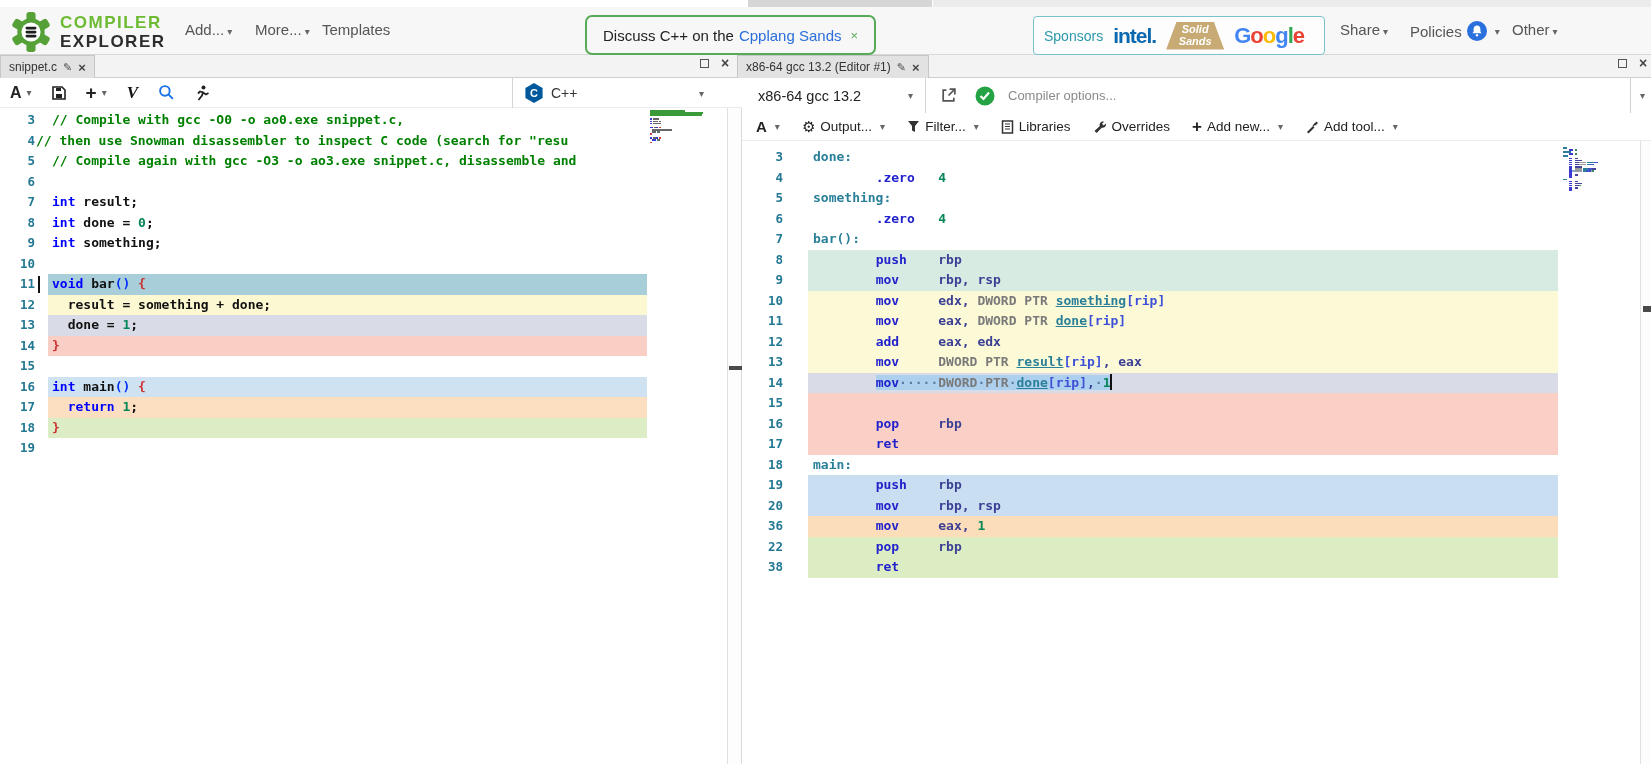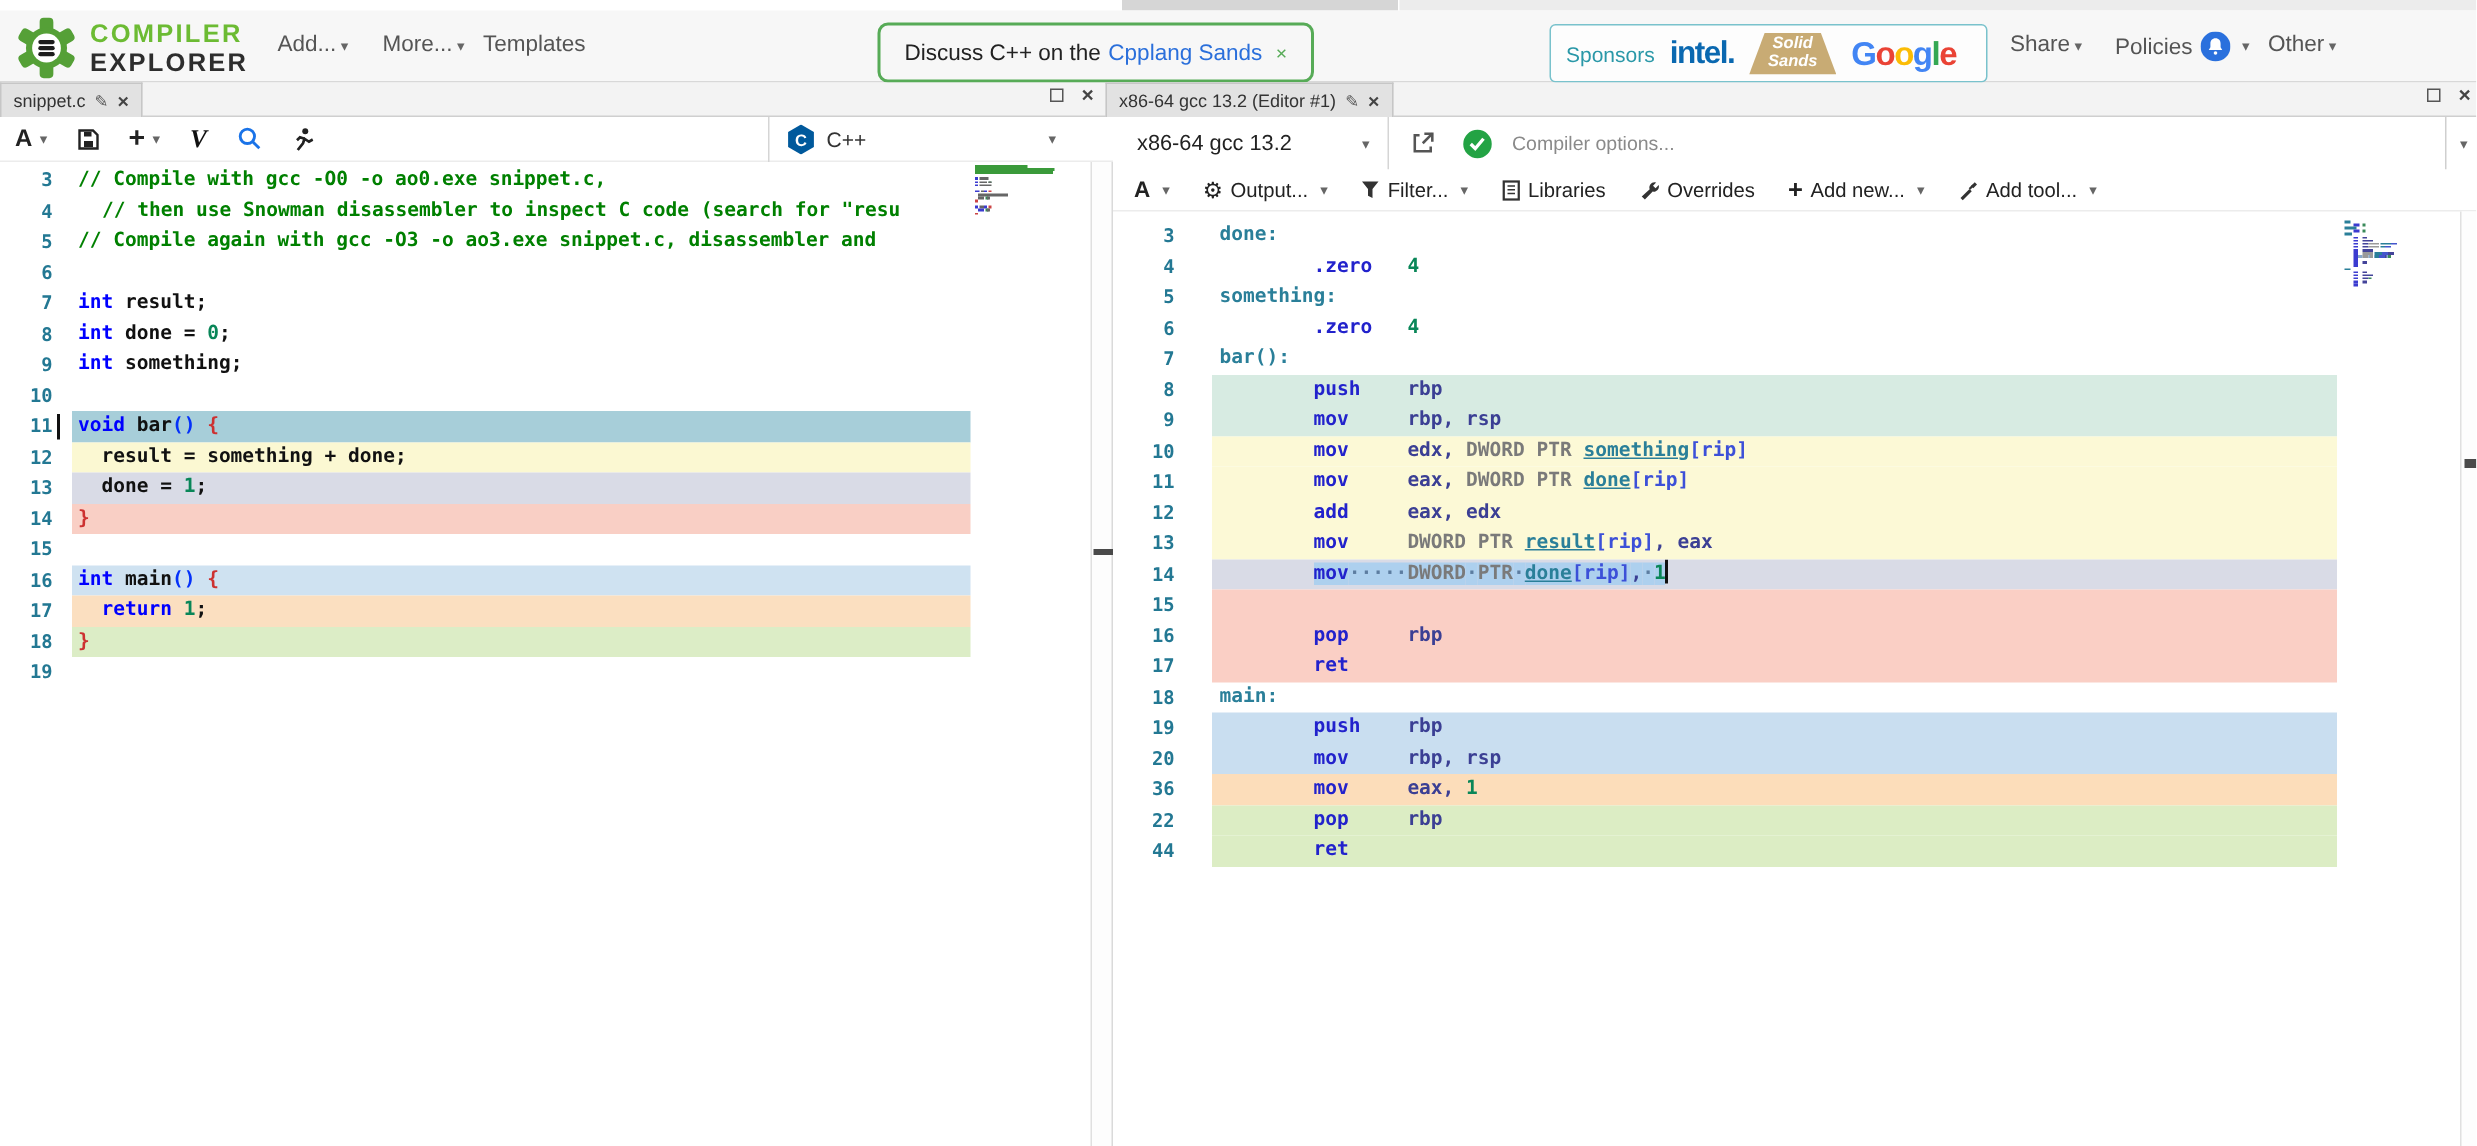--- a/index.html
+++ b/index.html
@@ -318,25 +318,25 @@
     </span>
   </div>
 
   <div id="left-editor" class="codearea" style="left:0; top:110px; width:742px;">
       <div class="code-row">
         <span class="gutter" style="left: 0px; width: 35px;">3</span>
         <span class="codetxt" style="left: 52px; width: 595px;"><span class="tk-cmt">// Compile with gcc -O0 -o ao0.exe snippet.c,</span></span>
       </div>
       <div class="code-row">
         <span class="gutter" style="left: 0px; width: 35px;">4</span>
-        <span class="codetxt" style="left: 68px; width: 595px;"><span class="tk-cmt">// then use Snowman disassembler to inspect C code (search for "resu</span></span>
+        <span class="codetxt" style="left: 36px; width: 595px;"><span class="tk-cmt">// then use Snowman disassembler to inspect C code (search for "resu</span></span>
       </div>
       <div class="code-row">
         <span class="gutter" style="left: 0px; width: 35px;">5</span>
-        <span class="codetxt" style="left: 52px; width: 595px;"><span class="tk-cmt">// Compile again with gcc -O3 -o ao3.exe snippet.c, disassembler and</span></span>
+        <span class="codetxt" style="left: 52px; width: 595px;"><span class="tk-cmt">// Compile again with gcc -O3 -o ao3.exe snippet.c, disassemble and</span></span>
       </div>
       <div class="code-row">
         <span class="gutter" style="left: 0px; width: 35px;">6</span>
         <span class="codetxt" style="left: 52px; width: 595px;"></span>
       </div>
       <div class="code-row">
         <span class="gutter" style="left: 0px; width: 35px;">7</span>
         <span class="codetxt" style="left: 52px; width: 595px;"><span class="tk-kw">int</span><span class="tk-pln"> result;</span></span>
       </div>
       <div class="code-row">
@@ -484,21 +484,21 @@
         <span class="gutter" style="left: 0px; width: 41px;">36</span>
         <span class="band" style="left: 66px; width: 750px; background: rgb(252, 221, 186);"></span>
         <span class="codetxt" style="left: 71px; width: 745px;"><span class="tk-pln">        </span><span class="tk-mnem">mov</span><span class="tk-pln">     </span><span class="tk-reg">eax, </span><span class="tk-num">1</span></span>
       </div>
       <div class="code-row">
         <span class="gutter" style="left: 0px; width: 41px;">22</span>
         <span class="band" style="left: 66px; width: 750px; background: rgb(220, 237, 196);"></span>
         <span class="codetxt" style="left: 71px; width: 745px;"><span class="tk-pln">        </span><span class="tk-mnem">pop</span><span class="tk-pln">     </span><span class="tk-reg">rbp</span></span>
       </div>
       <div class="code-row">
-        <span class="gutter" style="left: 0px; width: 41px;">44</span>
+        <span class="gutter" style="left: 0px; width: 41px;">38</span>
         <span class="band" style="left: 66px; width: 750px; background: rgb(220, 237, 196);"></span>
         <span class="codetxt" style="left: 71px; width: 745px;"><span class="tk-pln">        </span><span class="tk-mnem">ret</span></span>
       </div>
     </div>
 
   <div id="left-minimap" class="minimap" style="left:650px; top:110px; width:74px; height:45px;">
       <span class="mini-line" style="left: 0px; top: 0px; width: 35.1px; background: rgb(58, 154, 58);"></span>
       <span class="mini-line" style="left: 0px; top: 2.1px; width: 53.04px; background: rgb(58, 154, 58);"></span>
       <span class="mini-line" style="left: 0px; top: 4.2px; width: 52.26px; background: rgb(58, 154, 58);"></span>
       <span class="mini-line" style="left: 0px; top: 8.4px; width: 2.34px; background: rgb(59, 59, 208);"></span>

